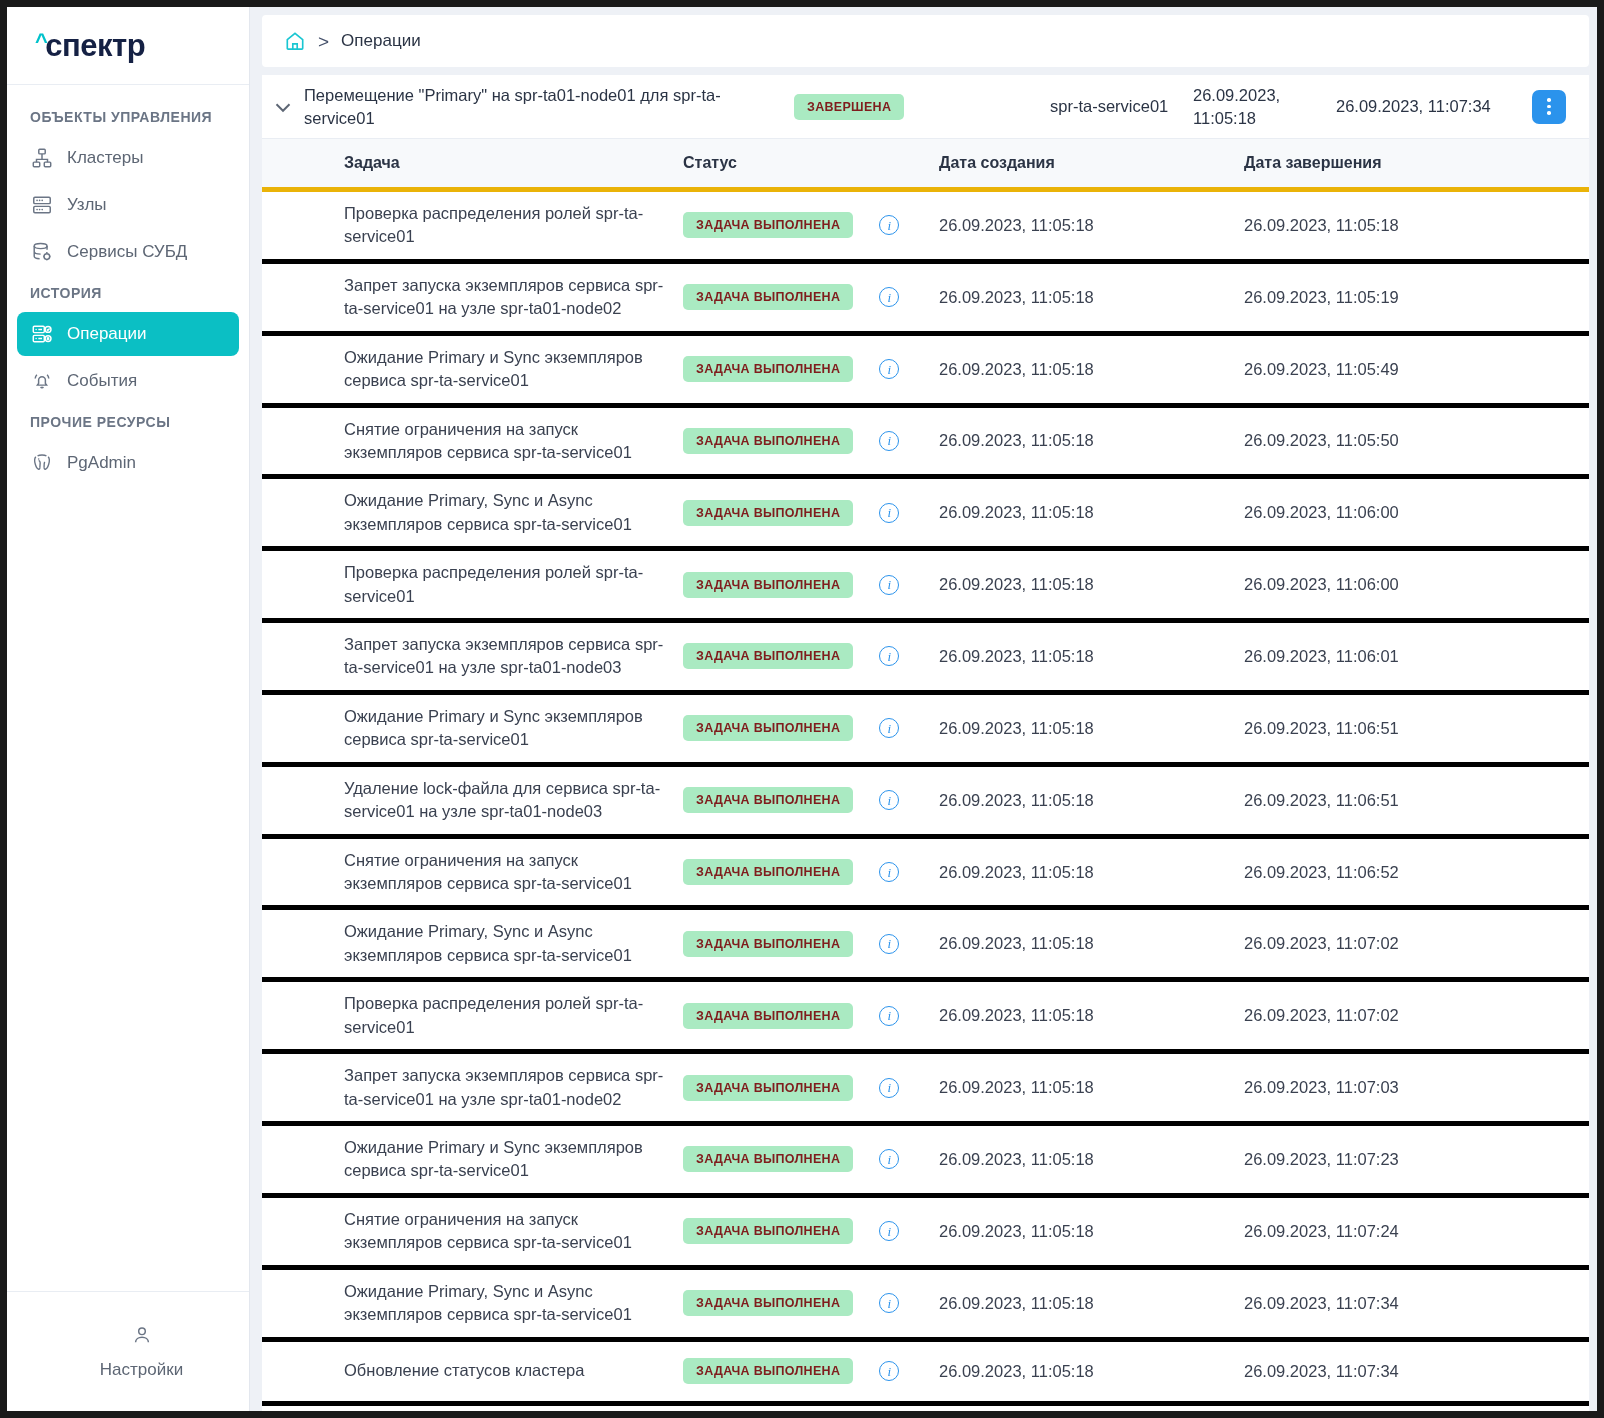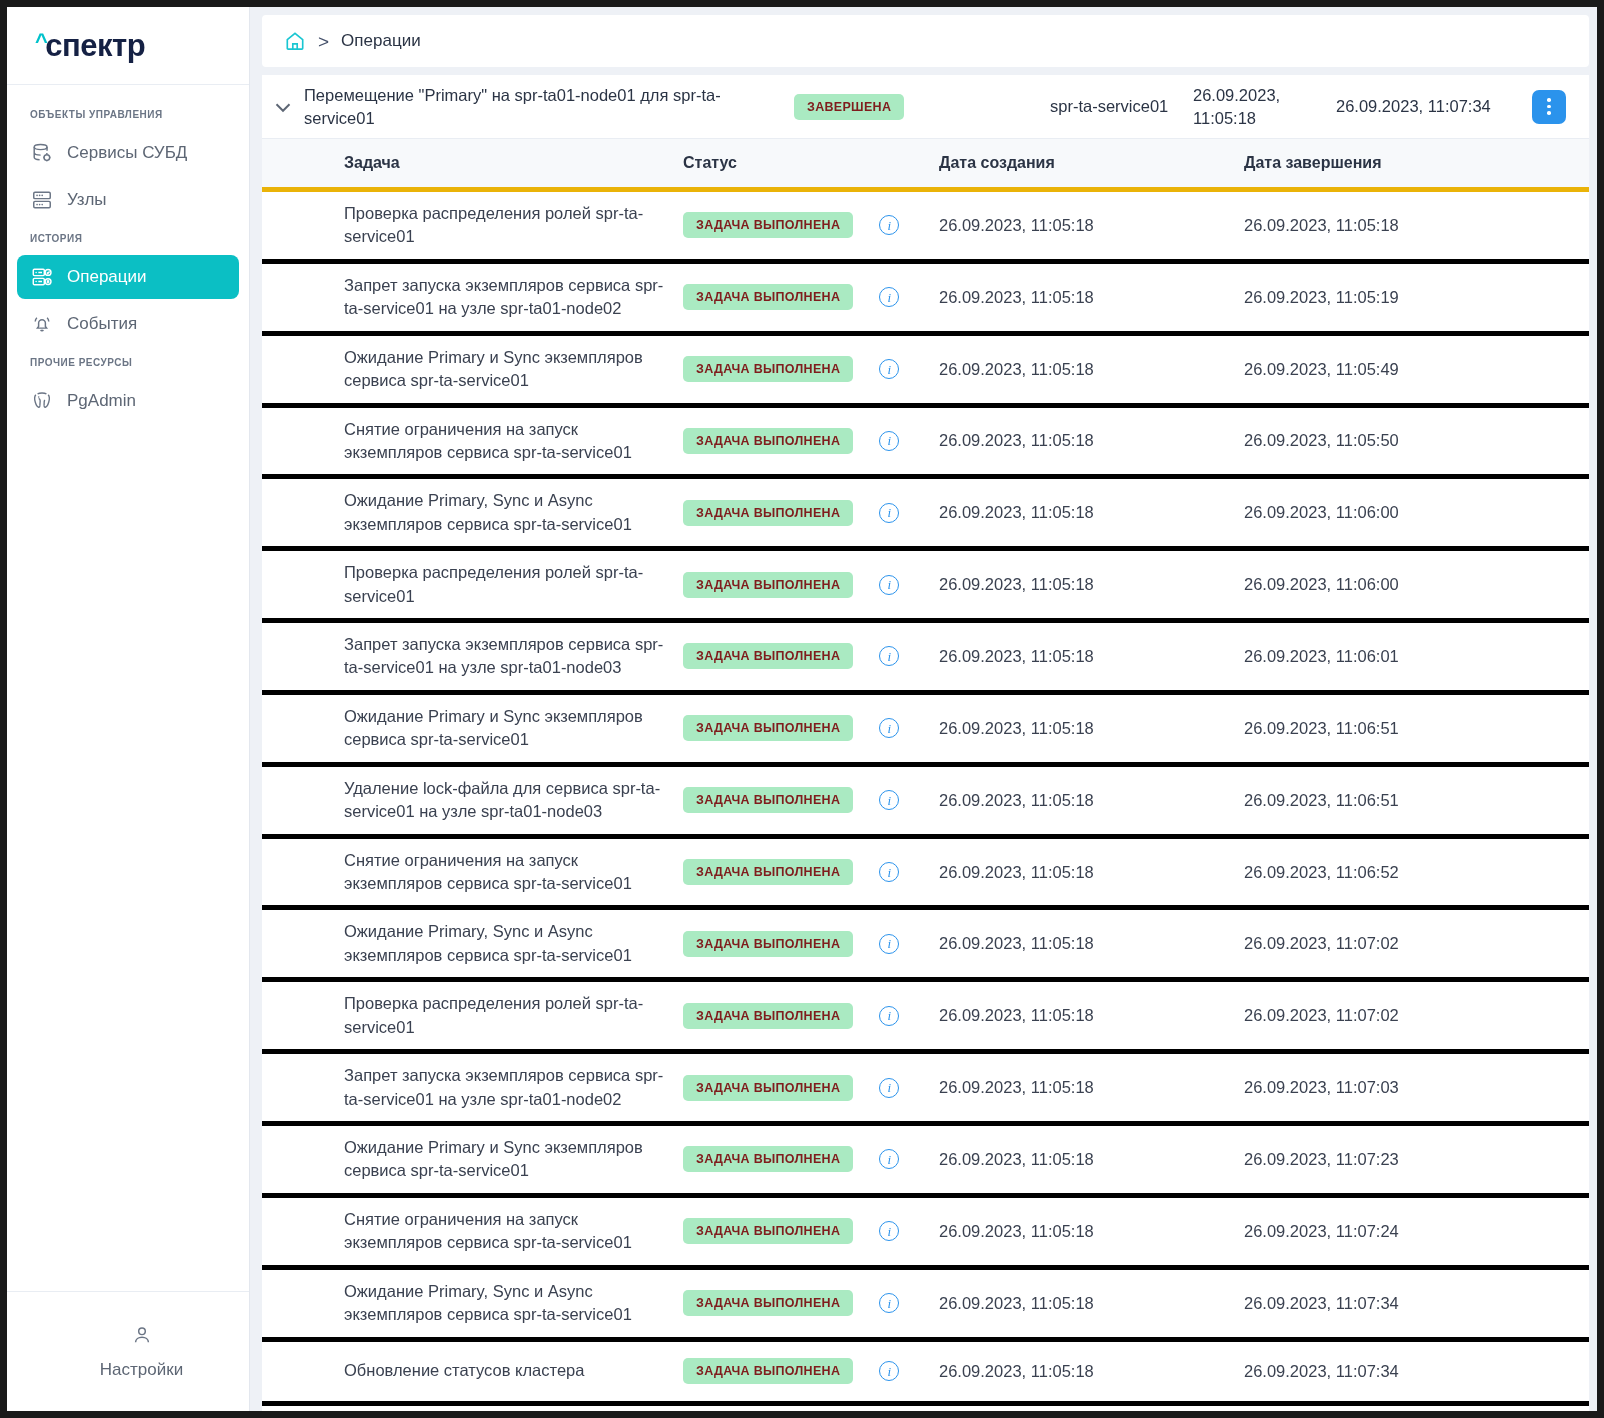--- a/index.html
+++ b/index.html
@@ -48,21 +48,21 @@
   .logo-caret {
     color: #00c2cb;
     font-size: 22px;
     font-weight: bold;
     line-height: 1;
     margin-right: -2px;
     margin-top: 1px;
   }
   .nav-scroll { flex: 1; padding-top: 16px; overflow: hidden; }
   .nav-section-title {
-    font-size: 10px;
+    font-size: 14px;
     font-weight: bold;
     color: #6b7585;
     letter-spacing: 0.5px;
     padding: 8px 0 8px 23px;
   }
   .nav-item {
     display: flex;
     align-items: center;
     gap: 13px;
     margin: 3px 10px;
@@ -226,48 +226,59 @@
       <div class="logo-text">
         <span class="logo-caret">^</span>
           <span>спектр</span>
       </div>
     </div>
 
     <div class="nav-scroll">
 
       <div class="nav-section-title">ОБЪЕКТЫ УПРАВЛЕНИЯ</div>
 
-
       <div class="nav-item">
         <span class="nav-icon">
           <svg width="22" height="22" viewBox="0 0 24 24" fill="none" stroke="#6b7585" stroke-width="1.6">
-            <ellipse cx="10.5" cy="5.5" rx="7" ry="2.8"></ellipse>
-            <path d="M3.5 5.5v6c0 1.55 3.13 2.8 7 2.8M3.5 11.5v5c0 1.4 2.55 2.6 5.9 2.78"></path>
-            <path d="M17.5 5.5v4"></path>
-            <circle cx="17.3" cy="17" r="3.1"></circle>
-            <path d="M17.3 13.1v-1M17.3 21v-1M13.4 17h1M20.2 17h1"></path>
-          </svg>
-        </span>
-        <span>Сервисы СУБД</span>
+            <rect x="8.5" y="2.5" width="7" height="5" rx="1"></rect>
+            <rect x="2.5" y="16.5" width="7" height="5" rx="1"></rect>
+            <rect x="14.5" y="16.5" width="7" height="5" rx="1"></rect>
+            <path d="M12 7.5v4M6 16.5v-3h12v3M12 11.5v2"></path>
+          </svg>
+        </span>
+        <span>Кластеры</span>
       </div>
 
       <div class="nav-item">
         <span class="nav-icon">
           <svg width="22" height="22" viewBox="0 0 24 24" fill="none" stroke="#6b7585" stroke-width="1.6">
             <rect x="3" y="3.5" width="18" height="7" rx="1.3"></rect>
             <rect x="3" y="13.5" width="18" height="7" rx="1.3"></rect>
             <circle cx="6.6" cy="7" r="0.9" fill="#6b7585" stroke="none"></circle>
             <circle cx="9.4" cy="7" r="0.9" fill="#6b7585" stroke="none"></circle>
             <circle cx="12.2" cy="7" r="0.9" fill="#6b7585" stroke="none"></circle>
             <circle cx="6.6" cy="17" r="0.9" fill="#6b7585" stroke="none"></circle>
             <circle cx="9.4" cy="17" r="0.9" fill="#6b7585" stroke="none"></circle>
             <circle cx="12.2" cy="17" r="0.9" fill="#6b7585" stroke="none"></circle>
           </svg>
         </span>
         <span>Узлы</span>
+      </div>
+
+      <div class="nav-item">
+        <span class="nav-icon">
+          <svg width="22" height="22" viewBox="0 0 24 24" fill="none" stroke="#6b7585" stroke-width="1.6">
+            <ellipse cx="10.5" cy="5.5" rx="7" ry="2.8"></ellipse>
+            <path d="M3.5 5.5v6c0 1.55 3.13 2.8 7 2.8M3.5 11.5v5c0 1.4 2.55 2.6 5.9 2.78"></path>
+            <path d="M17.5 5.5v4"></path>
+            <circle cx="17.3" cy="17" r="3.1"></circle>
+            <path d="M17.3 13.1v-1M17.3 21v-1M13.4 17h1M20.2 17h1"></path>
+          </svg>
+        </span>
+        <span>Сервисы СУБД</span>
       </div>
 
       <div class="nav-section-title">ИСТОРИЯ</div>
 
       <div class="nav-item active">
         <span class="nav-icon">
           <svg width="22" height="22" viewBox="0 0 24 24" fill="none" stroke="#ffffff" stroke-width="1.6">
             <rect x="2.5" y="3.5" width="12" height="7" rx="1.2"></rect>
             <rect x="2.5" y="13.5" width="12" height="7" rx="1.2"></rect>
             <circle cx="5.6" cy="7" r="0.8" fill="#fff" stroke="none"></circle>

